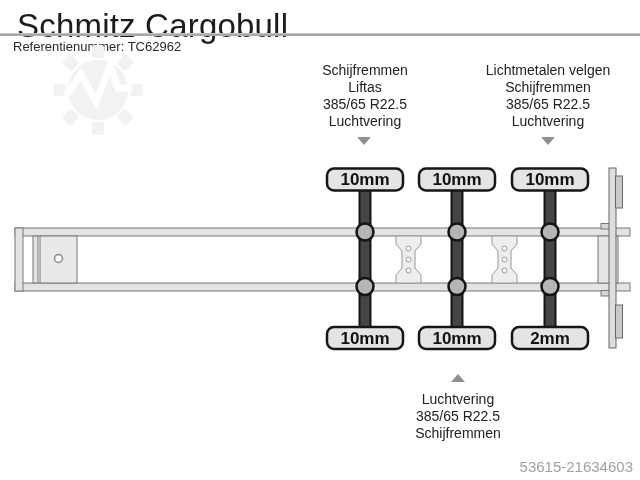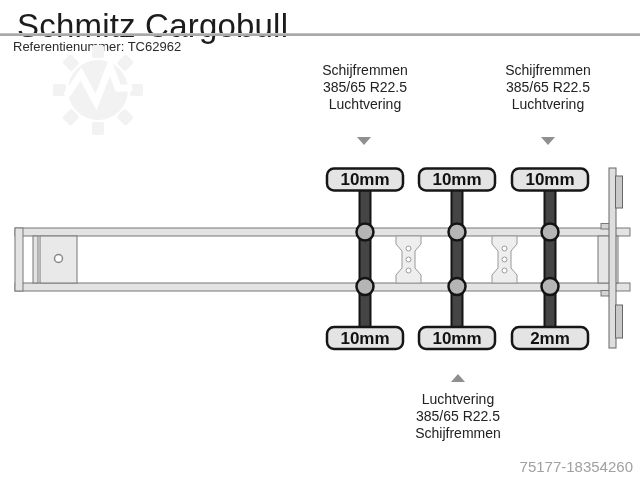--- a/index.html
+++ b/index.html
@@ -71,26 +71,28 @@
       <rect x="40" y="1" width="12" height="13" rx="2" transform="rotate(270 46 46)"></rect>
       <rect x="40" y="1" width="12" height="13" rx="2" transform="rotate(315 46 46)"></rect>
     </g>
     <circle cx="46" cy="46" r="30"></circle>
   </g>
   <polyline points="14,52 29,30 44,58 58,22 66,44 80,44" fill="none" stroke="#ffffff" stroke-width="7" stroke-linejoin="miter"></polyline>
 </svg>
 
 <div class="abs ann ann-front">
   <div>Schijfremmen</div>
+  <div>Liftas</div>
   <div>385/65 R22.5</div>
   <div>Luchtvering</div>
 </div>
 <div class="abs arrow-down arrow-front"></div>
 
 <div class="abs ann ann-rear">
+  <div>Lichtmetalen velgen</div>
   <div>Schijfremmen</div>
   <div>385/65 R22.5</div>
   <div>Luchtvering</div>
 </div>
 <div class="abs arrow-down arrow-rear"></div>
 
 <div class="abs arrow-up arrow-middle"></div>
 <div class="abs ann ann-middle">
   <div>Luchtvering</div>
   <div>385/65 R22.5</div>
@@ -151,13 +153,13 @@
     <rect x="544.5" y="184" width="11" height="150" stroke="#141414" stroke-width="2" fill="#454545"></rect>
     <circle cx="550" cy="232" r="8.5" stroke="#141414" stroke-width="2.5" fill="#b5b5b5"></circle>
     <circle cx="550" cy="286.5" r="8.5" stroke="#141414" stroke-width="2.5" fill="#b5b5b5"></circle>
     <rect x="512" y="168.5" width="76" height="22" rx="7" stroke="#161616" stroke-width="2.5" fill="#e4e4e4"></rect>
     <text class="badge-text" x="550" y="185" text-anchor="middle">10mm</text>
     <rect x="512" y="327" width="76" height="22" rx="7" stroke="#161616" stroke-width="2.5" fill="#e4e4e4"></rect>
     <text class="badge-text" x="550" y="343.5" text-anchor="middle">2mm</text>
   </g>
 </svg>
 
-<div class="abs listing-id">75177-18354260</div>
+<div class="abs listing-id">53615-21634603</div>
 
 </body></html>

